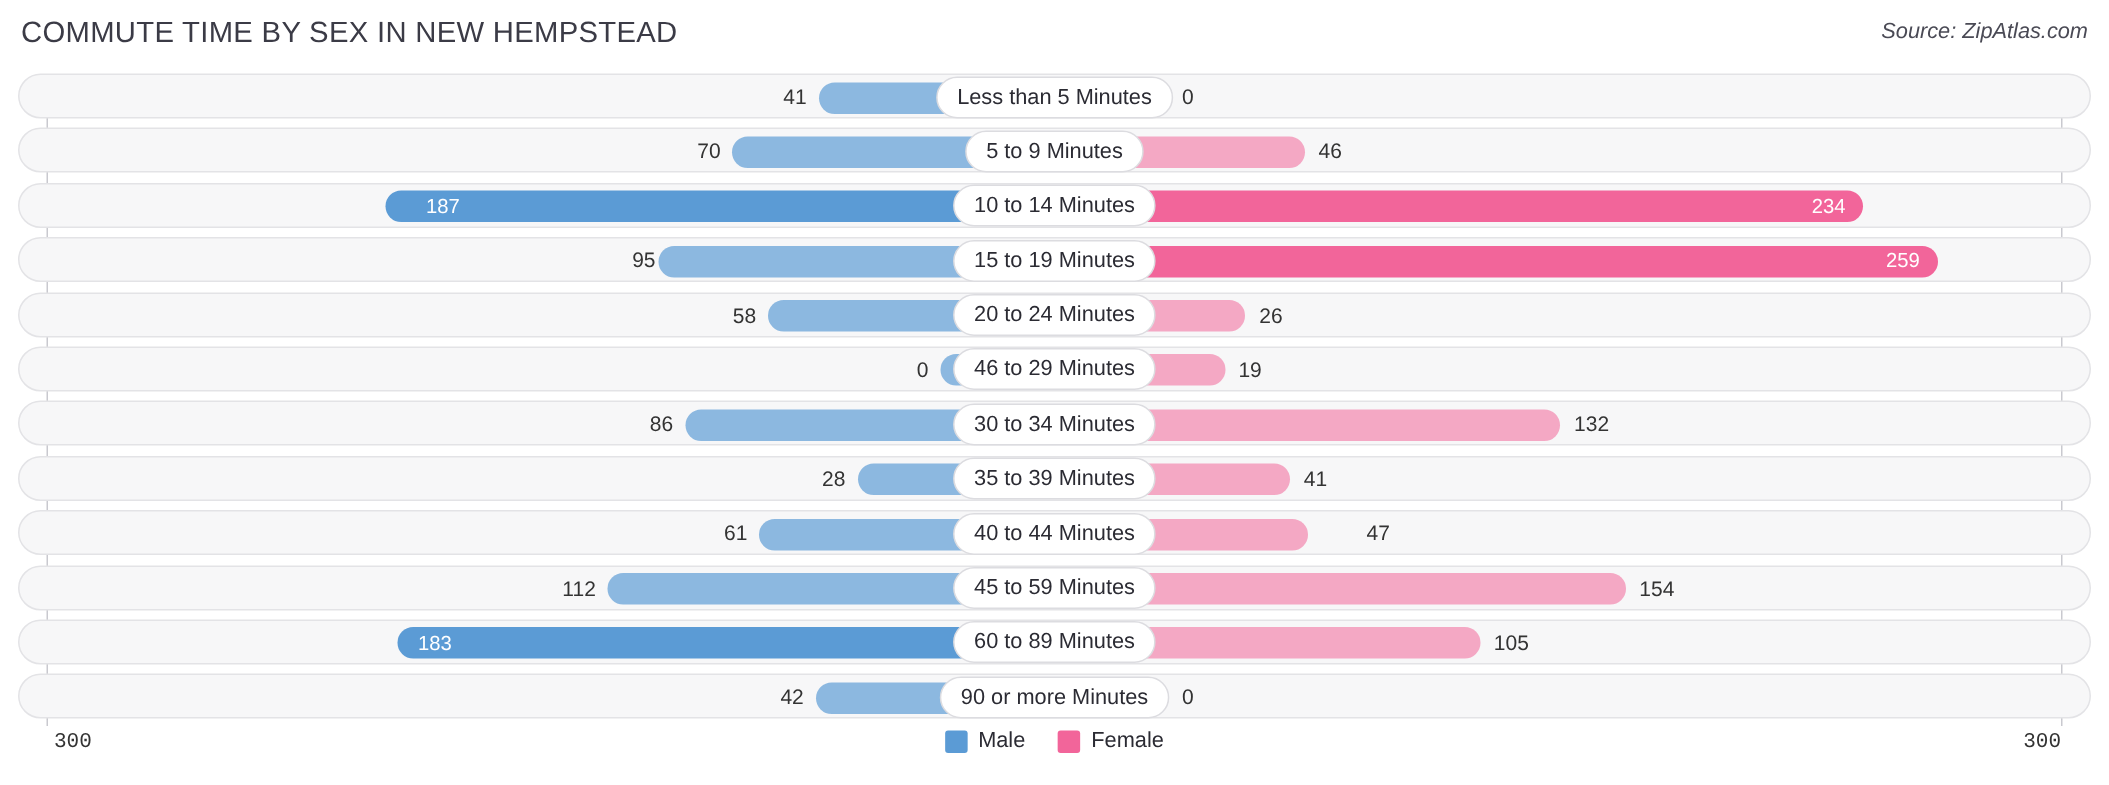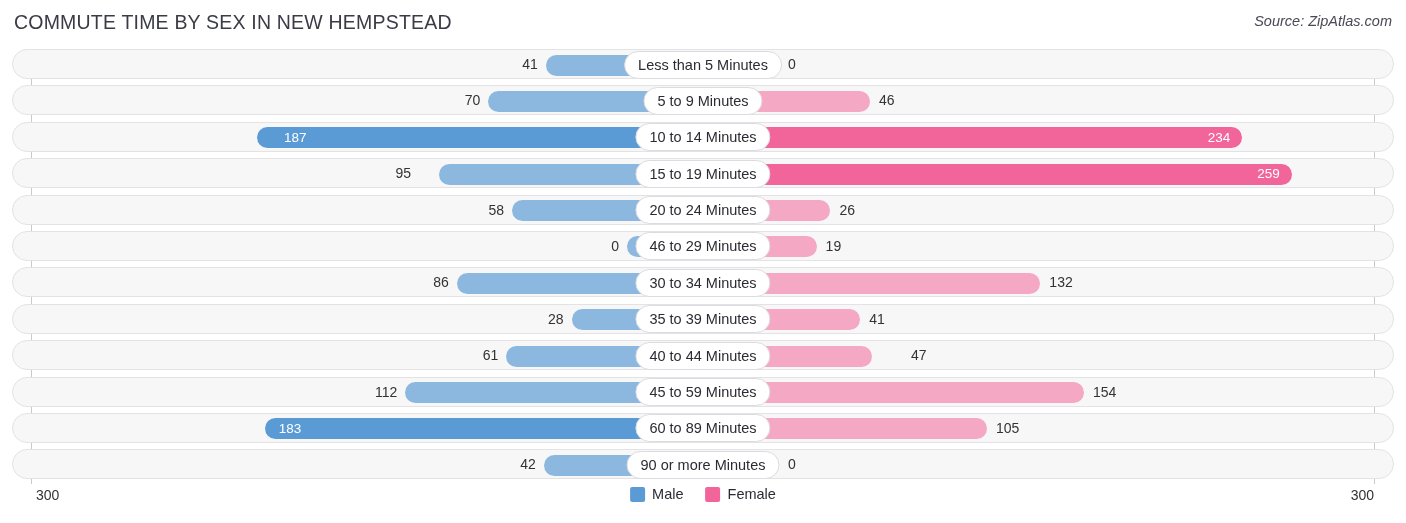--- a/index.html
+++ b/index.html
@@ -144,20 +144,21 @@
     top: 483px;
     width: 1406px;
     height: 40px;
   }
   .axis-max {
     position: absolute;
     top: 4px;
     font-size: 14px;
     color: #333333;
     white-space: nowrap;
+    font-family: Liberation Mono, monospace;
   }
   .axis-max.left  { left: 36px; }
   .axis-max.right { right: 32px; }
   .legend {
     position: absolute;
     left: 50%;
     top: 3px;
     transform: translateX(-50%);
     display: flex;
     align-items: center;
@@ -220,21 +221,21 @@
             <div class="val inside" style="left: 284px;">187</div>
             <div class="bar female" style="left: 703px; width: 539.32px; background: rgb(242, 101, 154);"></div>
             <div class="val inside" style="left: 1196.32px; width: 34px; text-align: right;">234</div>
             <div class="cat-pill" style="left: 703px;">10 to 14 Minutes</div>
           </div>
         </div>
         <div class="row">
           <div class="track"></div>
           <div class="bars">
             <div class="bar male" style="left: 438.9px; width: 264.1px; background: rgb(140, 184, 224);"></div>
-            <div class="val male-out" style="left: 359px; width: 52px; text-align: right;">95</div>
+            <div class="val male-out" style="left: 385px; width: 52px; text-align: right;">95</div>
             <div class="bar female" style="left: 703px; width: 588.82px; background: rgb(242, 101, 154);"></div>
             <div class="val inside" style="left: 1245.82px; width: 34px; text-align: right;">259</div>
             <div class="cat-pill" style="left: 703px;">15 to 19 Minutes</div>
           </div>
         </div>
         <div class="row">
           <div class="track"></div>
           <div class="bars">
             <div class="bar male" style="left: 512.16px; width: 190.84px; background: rgb(140, 184, 224);"></div>
             <div class="val male-out" style="left: 452.16px; width: 52px;">58</div>

